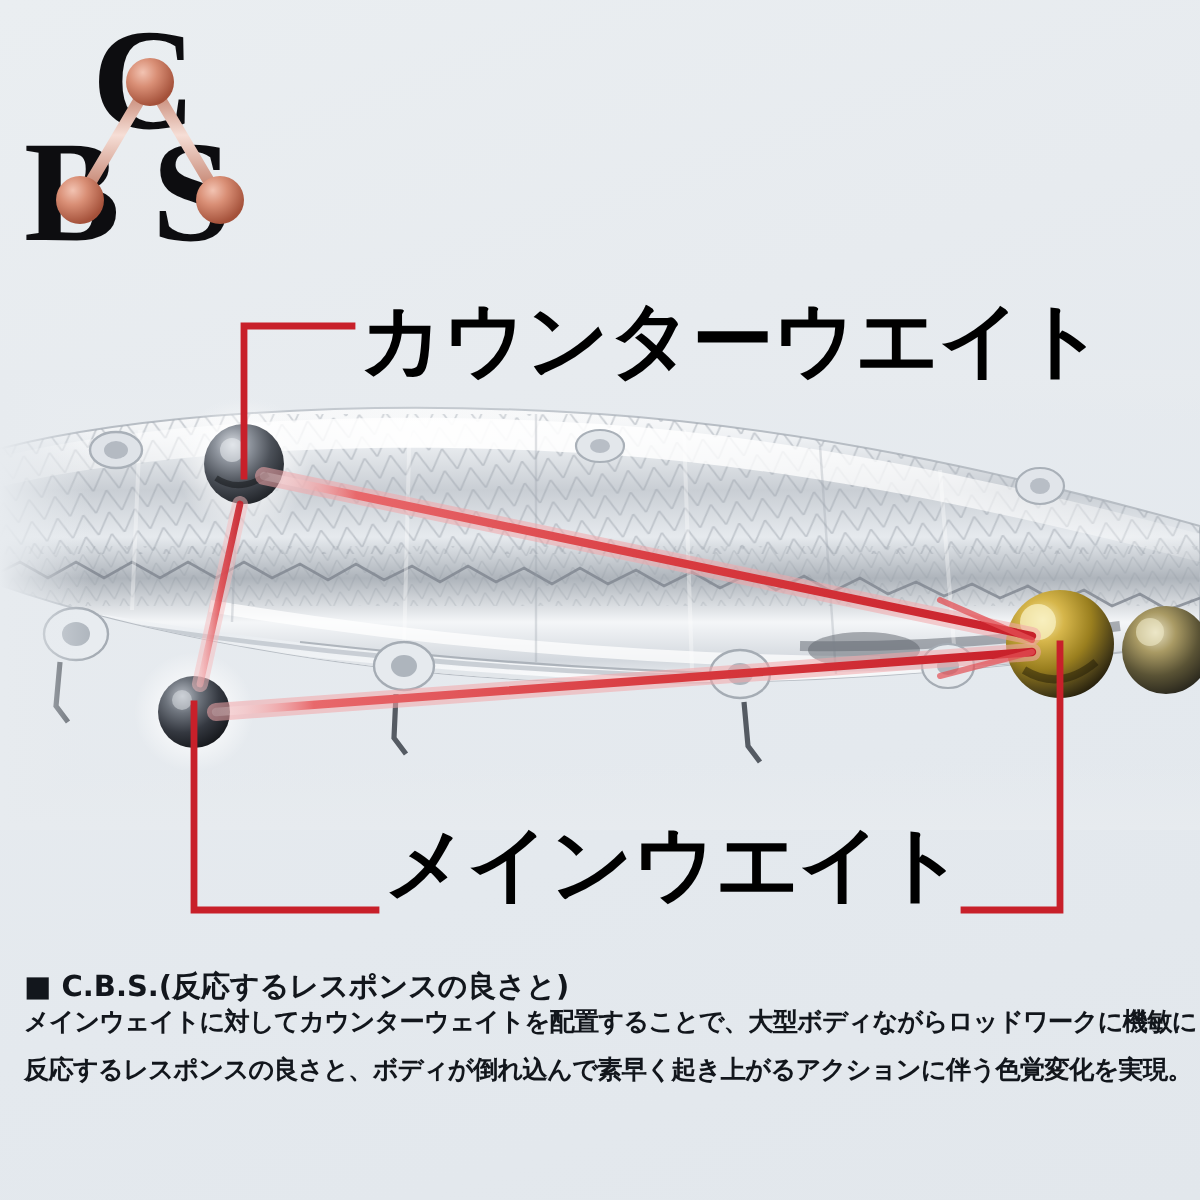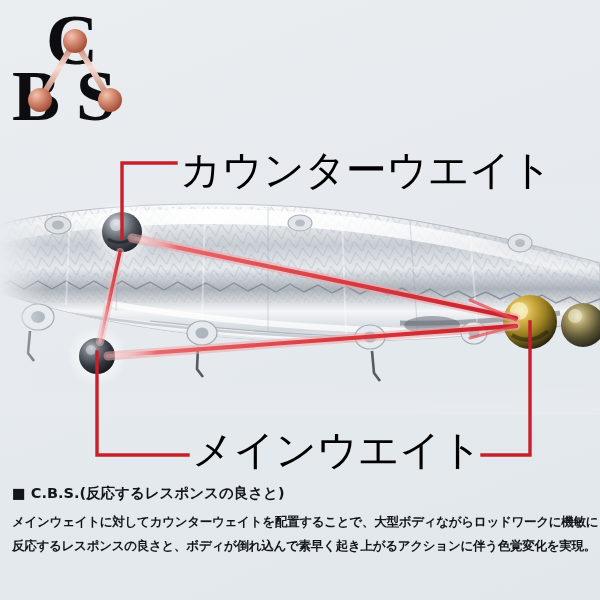--- a/index.html
+++ b/index.html
@@ -54,33 +54,33 @@
     position: absolute;
     left: 0; top: 0;
     width: 600px; height: 600px;
     pointer-events: none;
   }
 
   
   .jp-heading {
     position: absolute;
     font-family: "DejaVu Sans", "Liberation Sans", sans-serif;
-    font-weight: 400;
+    font-weight: 700;
     color: #000000;
     white-space: nowrap;
     letter-spacing: -0.5px;
   }
   #label-counterweight {
     left: 180px;
     top: 143px;
     font-size: 41px;
   }
   #label-mainweight {
     left: 192px;
-    top: 423px;
+    top: 405px;
     font-size: 41px;
   }
 
   
   #caption {
     position: absolute;
     left: 12px;
     top: 484px;
     width: 580px;
   }
@@ -93,21 +93,21 @@
     white-space: nowrap;
   }
   .caption-line {
     font-family: "DejaVu Sans", "Liberation Sans", sans-serif;
     font-size: 12.6px;
     font-weight: bold;
     color: #12161c;
     white-space: nowrap;
     letter-spacing: -0.35px;
   }
-  #caption-body { margin-top: 11px; }
+  #caption-body { }
   #caption-body .caption-line + .caption-line { margin-top: 7px; }
 </style>
 </head>
 <body>
 
 <div id="page">
 
   <div id="logo">
     <span class="logo-letter c">C</span>
     <span class="logo-letter b">B</span>

